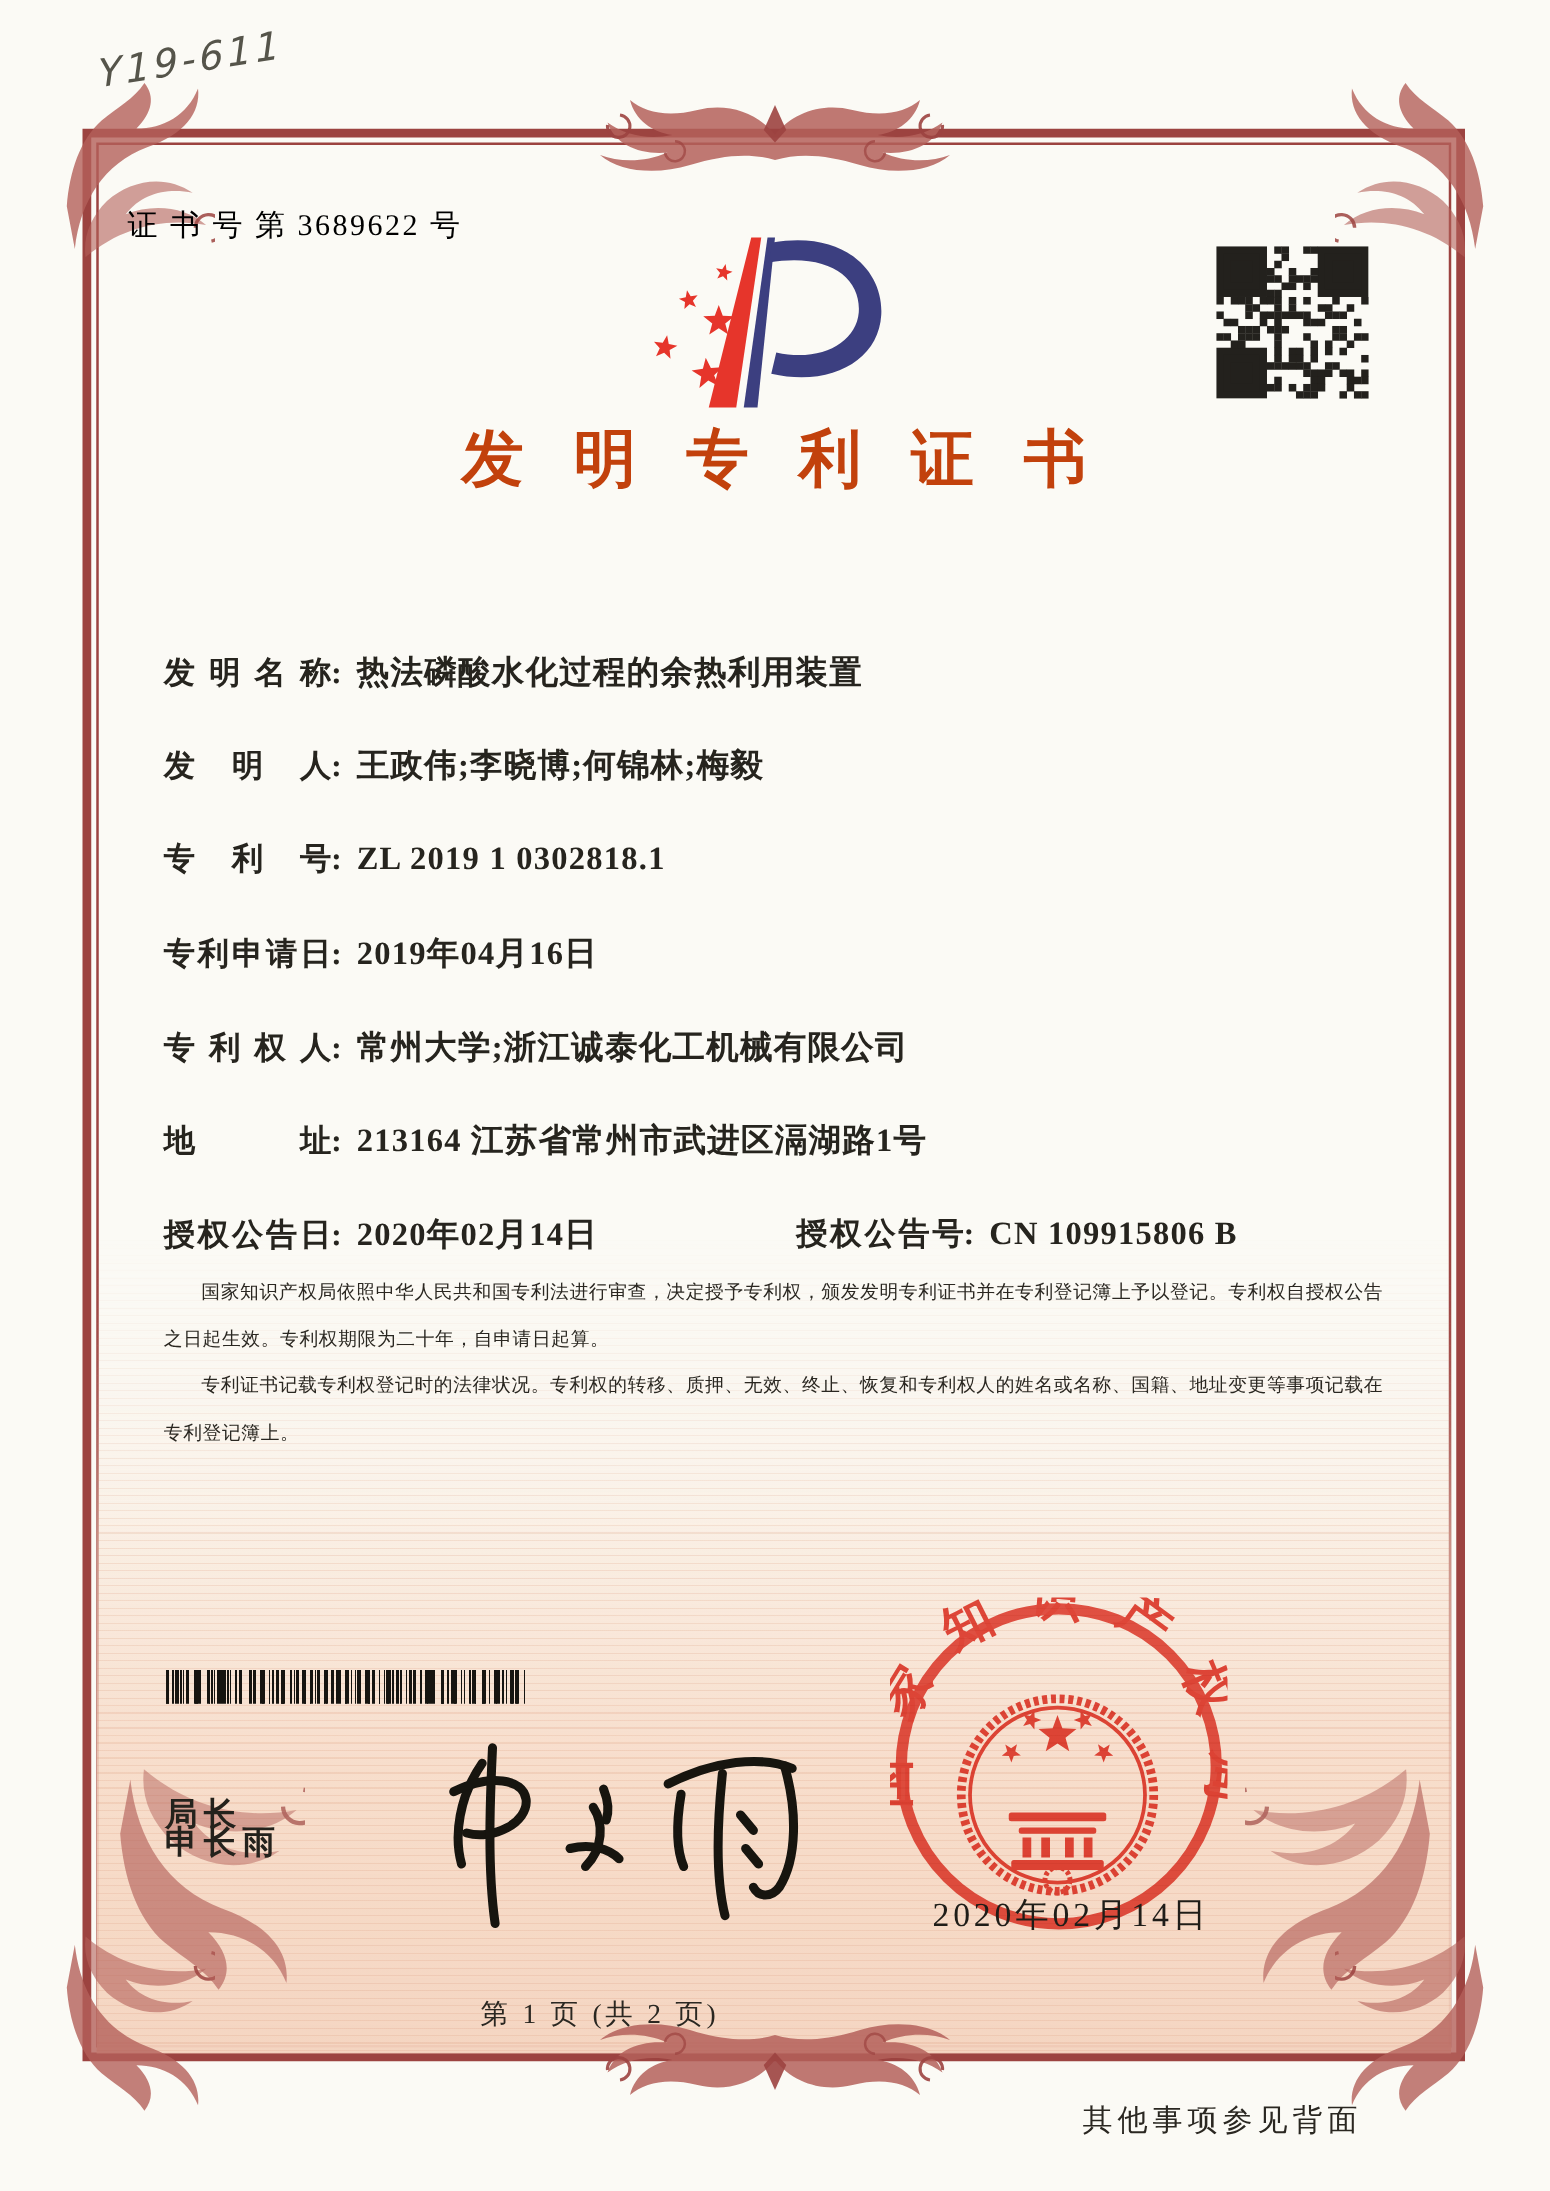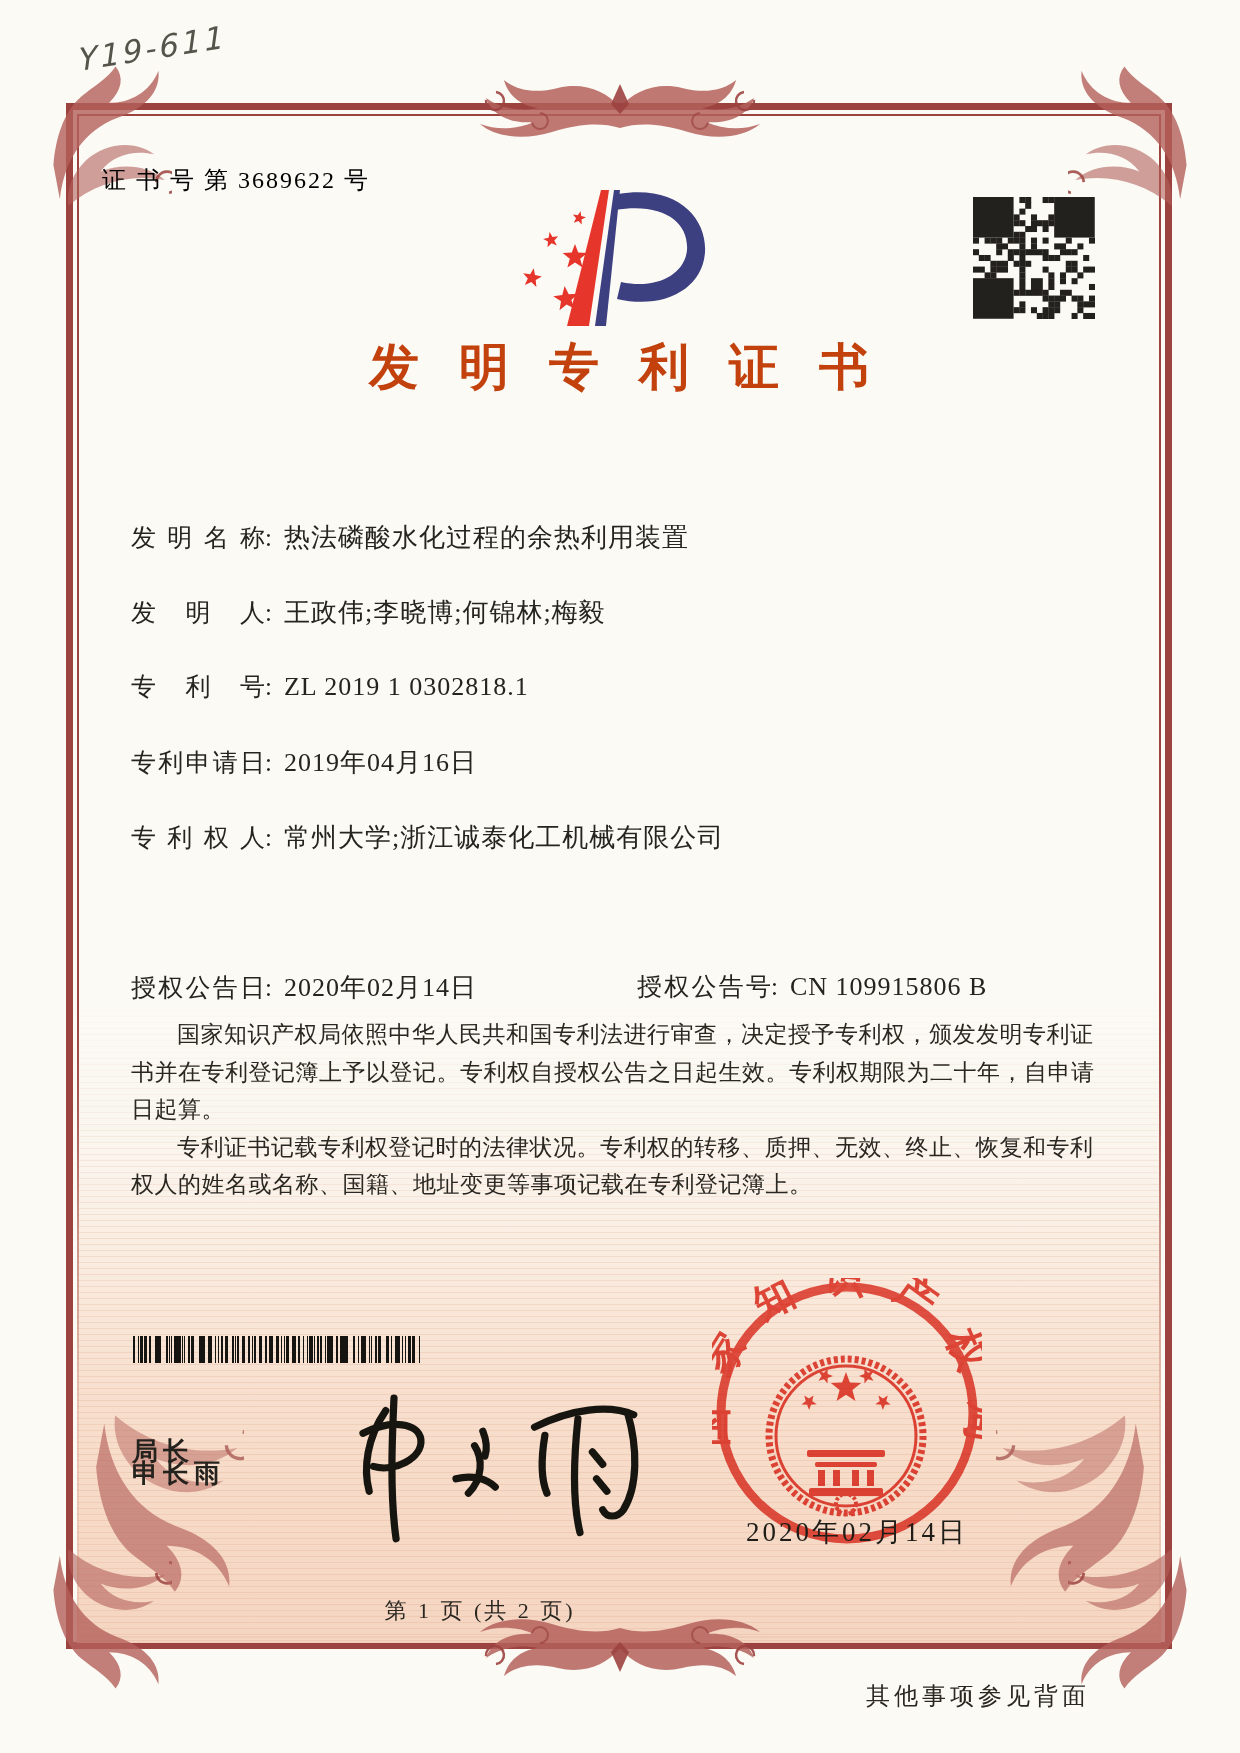--- a/index.html
+++ b/index.html
@@ -43,31 +43,31 @@
   .logo-box { position:absolute; left:505px; top:156px; width:210px; height:178px; }
   .qr-box { position:absolute; left:973px; top:197px; width:122px; height:122px; }
   .qr-box svg { width:100%; height:100%; }
   .qr-modules rect, .qr-finder rect { fill:#23211d; }
   .title {
     position:absolute; left:66px; top:334px; width:1106px;
     text-align:center; font-size:50px; font-weight:bold; color:#c2410c;
     letter-spacing:40px; text-indent:40px;
   }
   
-  .frow { position:absolute; left:131px; white-space:nowrap; }
+  .frow { position:absolute; left:131px; white-space:nowrap;font-weight:bold; }
   .flabel {
     display:inline-block; width:134px; font-size:25px; color:#26241e;
     text-align:justify; text-align-last:justify; vertical-align:baseline;
   }
   .fcolon { font-size:25px; }
   .fvalue { font-size:26px; margin-left:12px; letter-spacing:1px; }
   .fpair2 { position:absolute; left:506px; top:0; white-space:nowrap; }
   .paras {
     position:absolute; left:131px; top:1016px; width:980px;
-    font-size:23px; line-height:37.6px; color:#2a2721; letter-spacing:0.5px;
+    font-size:15px; line-height:37.6px; color:#2a2721; letter-spacing:0.5px;
   }
   .paras p { text-indent:2em; margin:0; }
   .barcode {
     position:absolute; left:133px; top:1336px; width:287px; height:27px;
     background-image:
       repeating-linear-gradient(90deg,#161410 0 2px,transparent 2px 5px,#161410 5px 6px,transparent 6px 11px),
       repeating-linear-gradient(90deg,#161410 0 1px,transparent 1px 7px,#161410 7px 10px,transparent 10px 17px),
       repeating-linear-gradient(90deg,#161410 0 2px,transparent 2px 13px,#161410 13px 14px,transparent 14px 23px);
   }
   .director-title, .director-name {
@@ -330,20 +330,23 @@
   </div>
   <div class="frow" style="top:670px;">
     <span class="flabel">专利号</span><span class="fcolon">:</span><span class="fvalue">ZL 2019 1 0302818.1</span>
   </div>
   <div class="frow" style="top:745px;">
     <span class="flabel">专利申请日</span><span class="fcolon">:</span><span class="fvalue">2019年04月16日</span>
   </div>
   <div class="frow" style="top:820px;">
     <span class="flabel">专利权人</span><span class="fcolon">:</span><span class="fvalue">常州大学;浙江诚泰化工机械有限公司</span>
   </div>
+  <div class="frow" style="top:895px;">
+    <span class="flabel">地址</span><span class="fcolon">:</span><span class="fvalue">213164 江苏省常州市武进区滆湖路1号</span>
+  </div>
   <div class="frow" style="top:970px;">
     <span class="flabel">授权公告日</span><span class="fcolon">:</span><span class="fvalue">2020年02月14日</span>
     <span class="fpair2">
       <span class="flabel">授权公告号</span><span class="fcolon">:</span><span class="fvalue">CN 109915806 B</span>
     </span>
   </div>
 
   <div class="paras">
     <p>国家知识产权局依照中华人民共和国专利法进行审查，决定授予专利权，颁发发明专利证书并在专利登记簿上予以登记。专利权自授权公告之日起生效。专利权期限为二十年，自申请日起算。</p>
     <p>专利证书记载专利权登记时的法律状况。专利权的转移、质押、无效、终止、恢复和专利权人的姓名或名称、国籍、地址变更等事项记载在专利登记簿上。</p>

